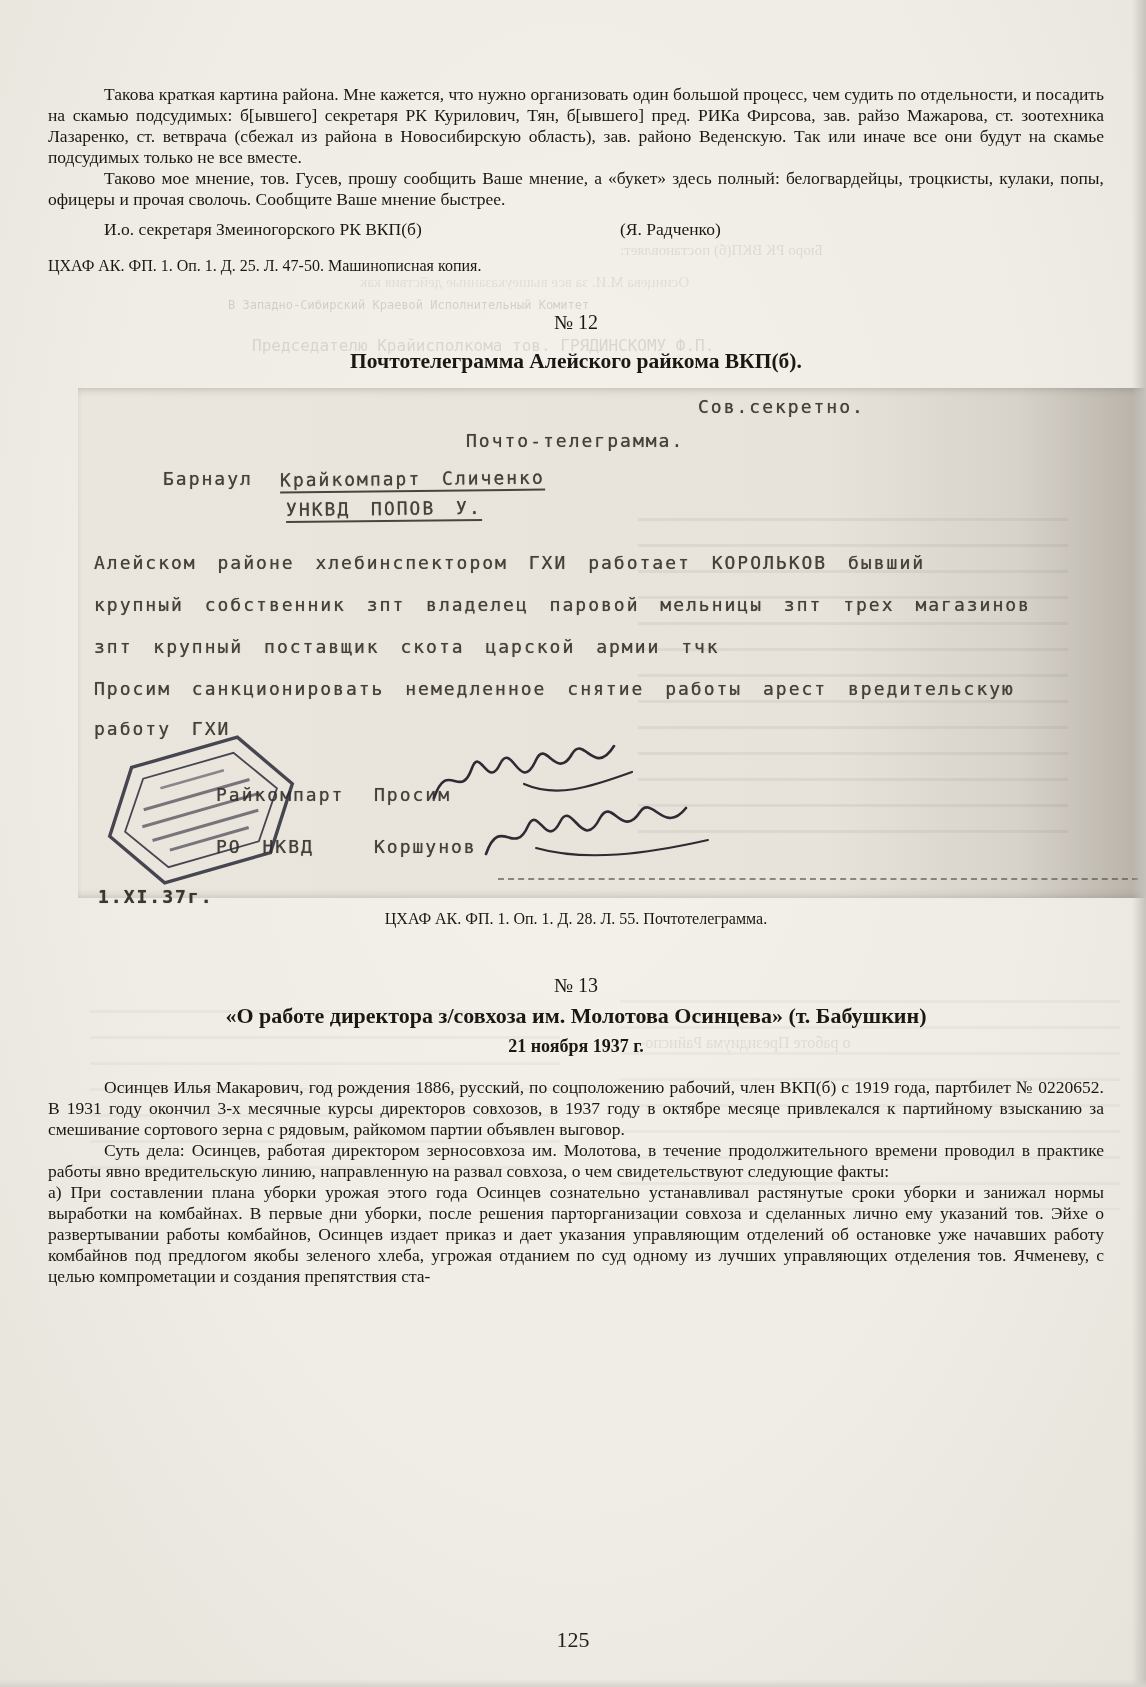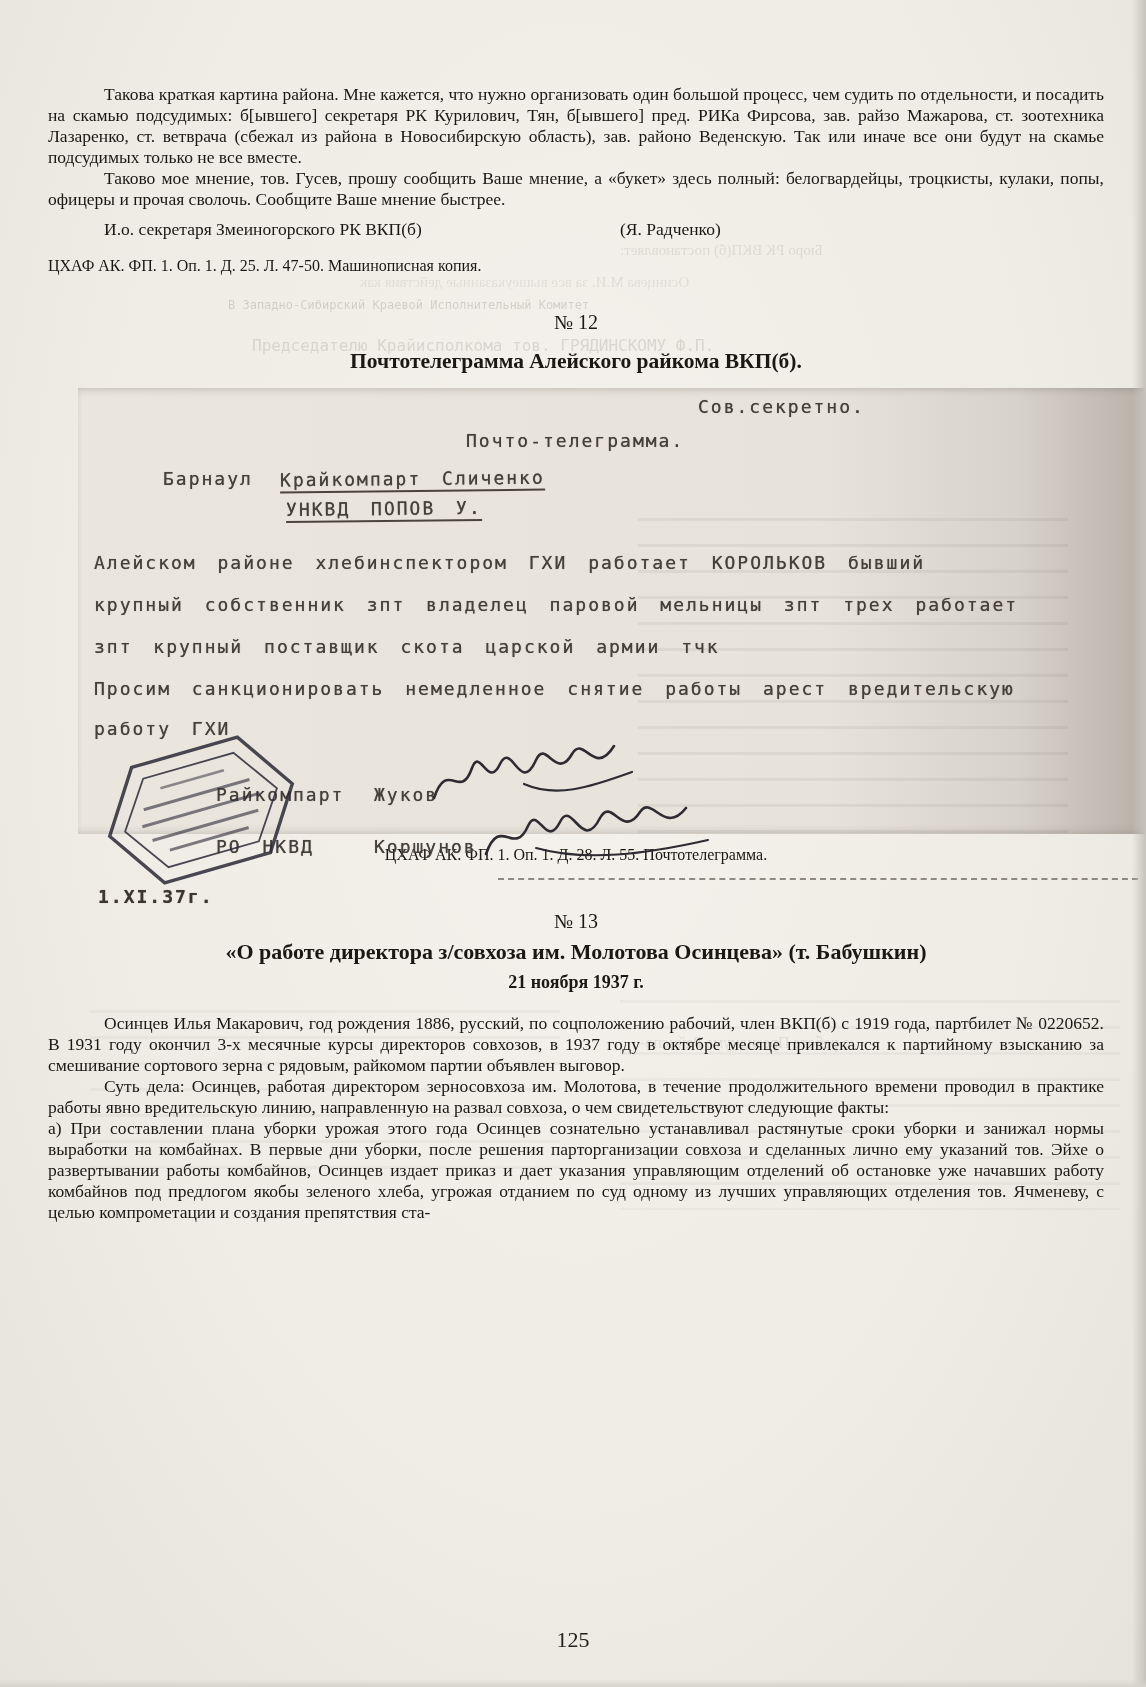--- a/index.html
+++ b/index.html
@@ -28,21 +28,21 @@
   .archive{margin-top:17px;font-size:16px;}
   .archive.center{text-align:center;}
 
   .h-num{margin-top:36px;text-align:center;font-weight:normal;font-size:20px;}
   .h-title{margin-top:15px;text-align:center;font-weight:bold;font-size:21.5px;}
   .h-title.sub{font-size:22px;margin-top:6px;}
   .h-date{margin-top:7px;text-align:center;font-weight:bold;font-size:18px;}
 
   
   .telegram{
-    position:relative;height:446px;margin:14px 0 0 30px;margin-right:-42px;
+    position:relative;height:510px;margin:14px 0 0 30px;margin-right:-42px;
     background:linear-gradient(to right, #eae6de 0%, #e7e3da 70%, #d8d3ca 88%, #b7b1a8 100%);
     box-shadow:inset 0 6px 10px -6px rgba(80,75,68,.35), inset 0 -6px 10px -6px rgba(80,75,68,.3);
   }
   .tw{
     position:absolute;white-space:nowrap;
     font-family:"DejaVu Sans Mono", monospace;
     font-size:18px;letter-spacing:2px;word-spacing:8px;
     color:#45403a;text-shadow:0 0 .7px rgba(64,58,52,.8);
   }
   .tw.u{border-bottom:2px solid #4a443d;padding-bottom:1px;}
@@ -98,27 +98,27 @@
       <div class="smudge" style="left:560px;top:130px;width:430px;height:320px"></div>
 
       <span class="tw" style="left:620px;top:8px">Сов.секретно.</span>
       <span class="tw" style="left:388px;top:42px">Почто-телеграмма.</span>
 
       <span class="tw" style="left:85px;top:80px">Барнаул</span>
       <span class="tw u" style="left:202px;top:80px;transform:rotate(-.6deg)">Крайкомпарт  Сличенко</span>
       <span class="tw u" style="left:208px;top:110px;transform:rotate(-.6deg)">УНКВД  ПОПОВ У.</span>
 
       <span class="tw" style="left:16px;top:164px">Алейском районе хлебинспектором ГХИ работает КОРОЛЬКОВ бывший</span>
-      <span class="tw" style="left:16px;top:206px">крупный собственник зпт владелец паровой мельницы зпт трех работает</span>
+      <span class="tw" style="left:16px;top:206px">крупный собственник зпт владелец паровой мельницы зпт трех магазинов</span>
       <span class="tw" style="left:16px;top:248px">зпт крупный поставщик скота царской армии тчк</span>
       <span class="tw" style="left:16px;top:290px">Просим санкционировать немедленное снятие работы арест вредительскую</span>
       <span class="tw" style="left:16px;top:330px">работу ГХИ</span>
 
       <span class="tw" style="left:138px;top:396px">Райкомпарт</span>
-      <span class="tw" style="left:296px;top:396px">Жуков</span>
+      <span class="tw" style="left:296px;top:396px">Просим</span>
       <svg class="sig-svg" style="left:348px;top:348px" width="215" height="80" viewBox="0 0 215 80">
         <path d="M8 62 C22 22 34 66 46 32 C54 10 62 54 74 28 C86 4 94 60 110 24 C120 2 130 46 146 18 C158 -2 168 42 188 10" stroke="#2e2b33" stroke-width="2.6" fill="none" stroke-linecap="round"></path>
         <path d="M98 48 C130 62 162 52 206 36" stroke="#2e2b33" stroke-width="2.2" fill="none" stroke-linecap="round"></path>
       </svg>
 
       <span class="tw" style="left:138px;top:448px">РО НКВД</span>
       <span class="tw" style="left:296px;top:448px">Коршунов</span>
       <svg class="sig-svg" style="left:398px;top:408px" width="240" height="80" viewBox="0 0 240 80">
         <path d="M10 58 C24 18 38 62 52 30 C62 8 70 54 84 26 C96 2 106 58 124 22 C136 0 146 44 164 16 C176 -2 188 40 210 12" stroke="#2e2b33" stroke-width="2.6" fill="none" stroke-linecap="round"></path>
         <path d="M60 52 C110 66 170 58 232 44" stroke="#2e2b33" stroke-width="2" fill="none" stroke-linecap="round"></path>

